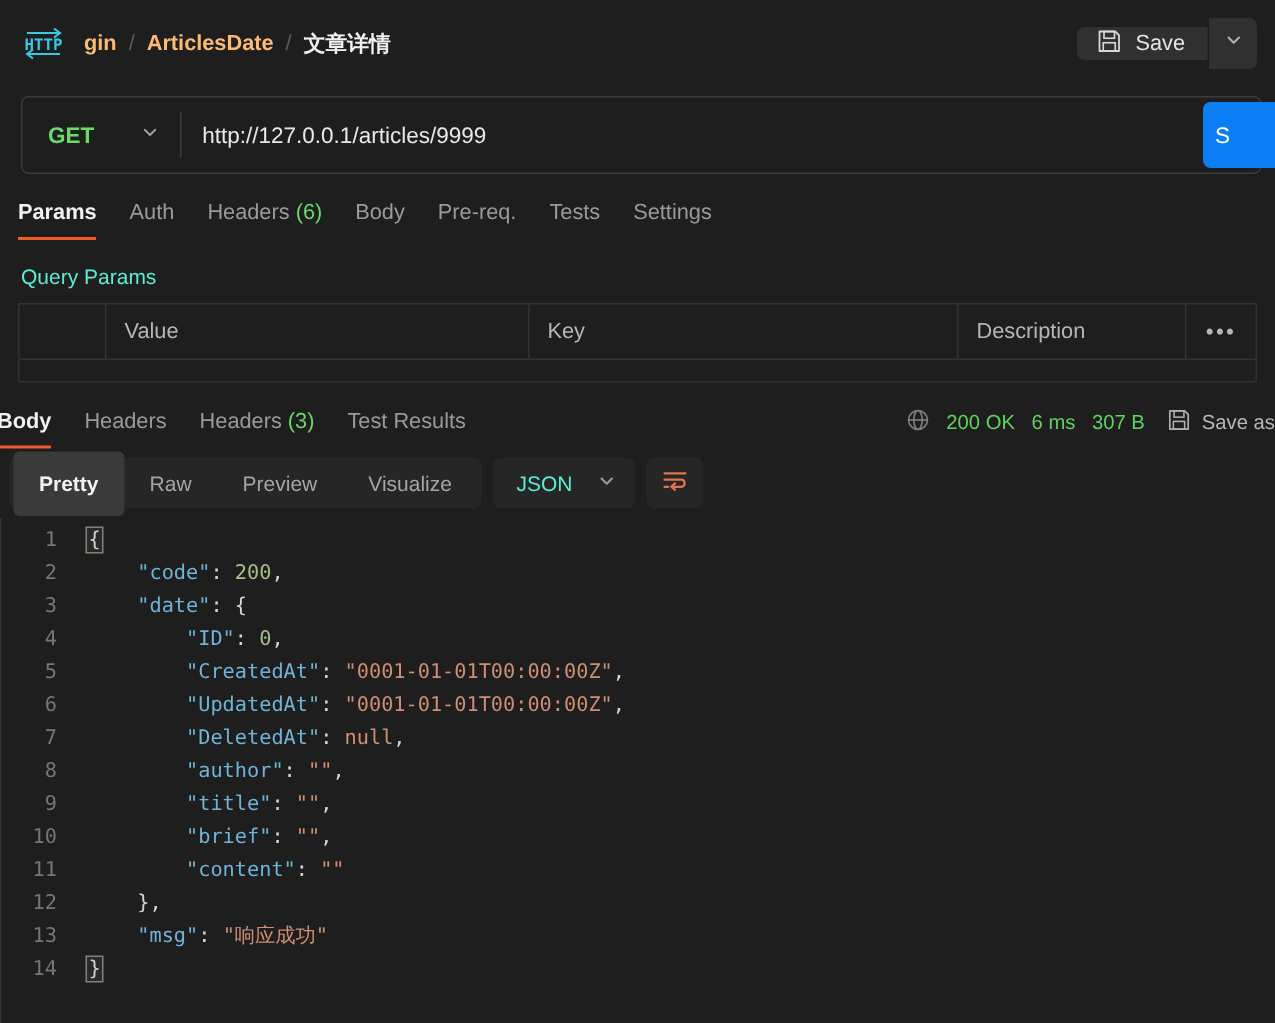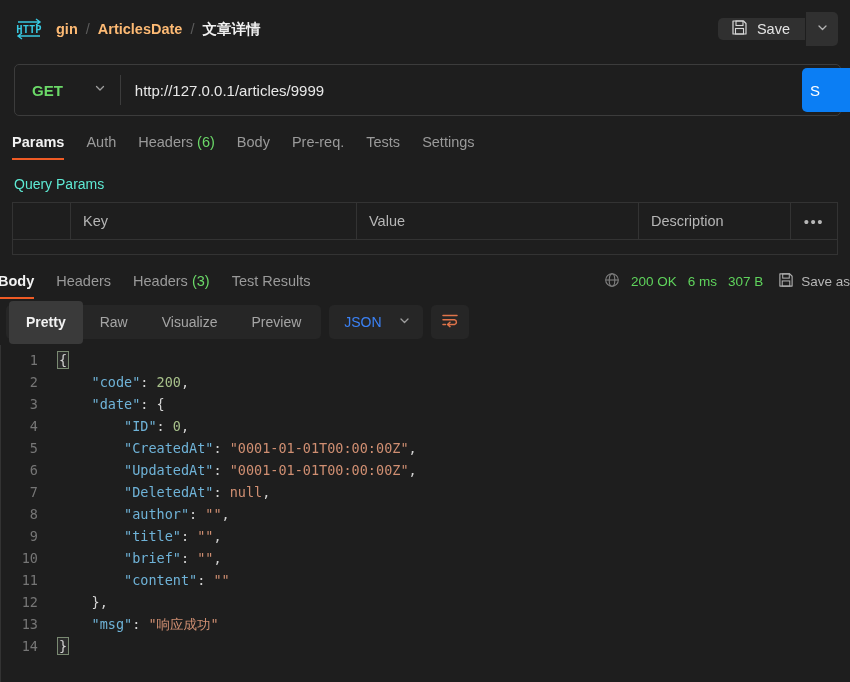--- a/index.html
+++ b/index.html
@@ -313,21 +313,21 @@
   }
   .json-select {
     display: flex;
     align-items: center;
     gap: 16px;
     background: #262626;
     border-radius: 5px;
     height: 34px;
     padding: 0 12px 0 15px;
     font-size: 14px;
-    color: #3b82f6;
+    color: #5eead4;
     cursor: pointer;
     box-sizing: border-box;
   }
   .wrap-btn {
     width: 38px;
     height: 34px;
     background: #262626;
     border-radius: 5px;
     display: flex;
     align-items: center;
@@ -467,22 +467,22 @@
     </div>
     <div class="tab">
       <span>Settings</span>
     </div>
   </div>
 
   <div class="qp-title">Query Params</div>
   <div class="qp-table">
     <div class="qp-head">
       <div class="qp-cell qp-check"></div>
+      <div class="qp-cell qp-value">Value</div>
       <div class="qp-cell qp-key">Key</div>
-      <div class="qp-cell qp-value">Value</div>
       <div class="qp-cell qp-desc">Description</div>
       <div class="qp-more">•••</div>
     </div>
     <div class="qp-body-row"></div>
   </div>
 
   <div class="resp-head">
     <div class="resp-tabs">
       <div class="tab active">
         <span>Body</span>
@@ -520,22 +520,22 @@
         </span>
         <span>Save as</span>
       </span>
     </div>
   </div>
 
   <div class="view-bar">
     <div class="seg">
       <div class="seg-item active">Pretty</div>
       <div class="seg-item">Raw</div>
+      <div class="seg-item">Preview</div>
       <div class="seg-item">Visualize</div>
-      <div class="seg-item">Preview</div>
     </div>
     <div class="json-select">
       <span>JSON</span>
       <span>
         <svg width="13" height="13" viewBox="0 0 13 13">
           <path d="M3 5 L6.5 8.5 L10 5" fill="none" stroke="#9e9e9e" stroke-width="1.3" stroke-linecap="round" stroke-linejoin="round"></path>
         </svg>
       </span>
     </div>
     <div class="wrap-btn">

